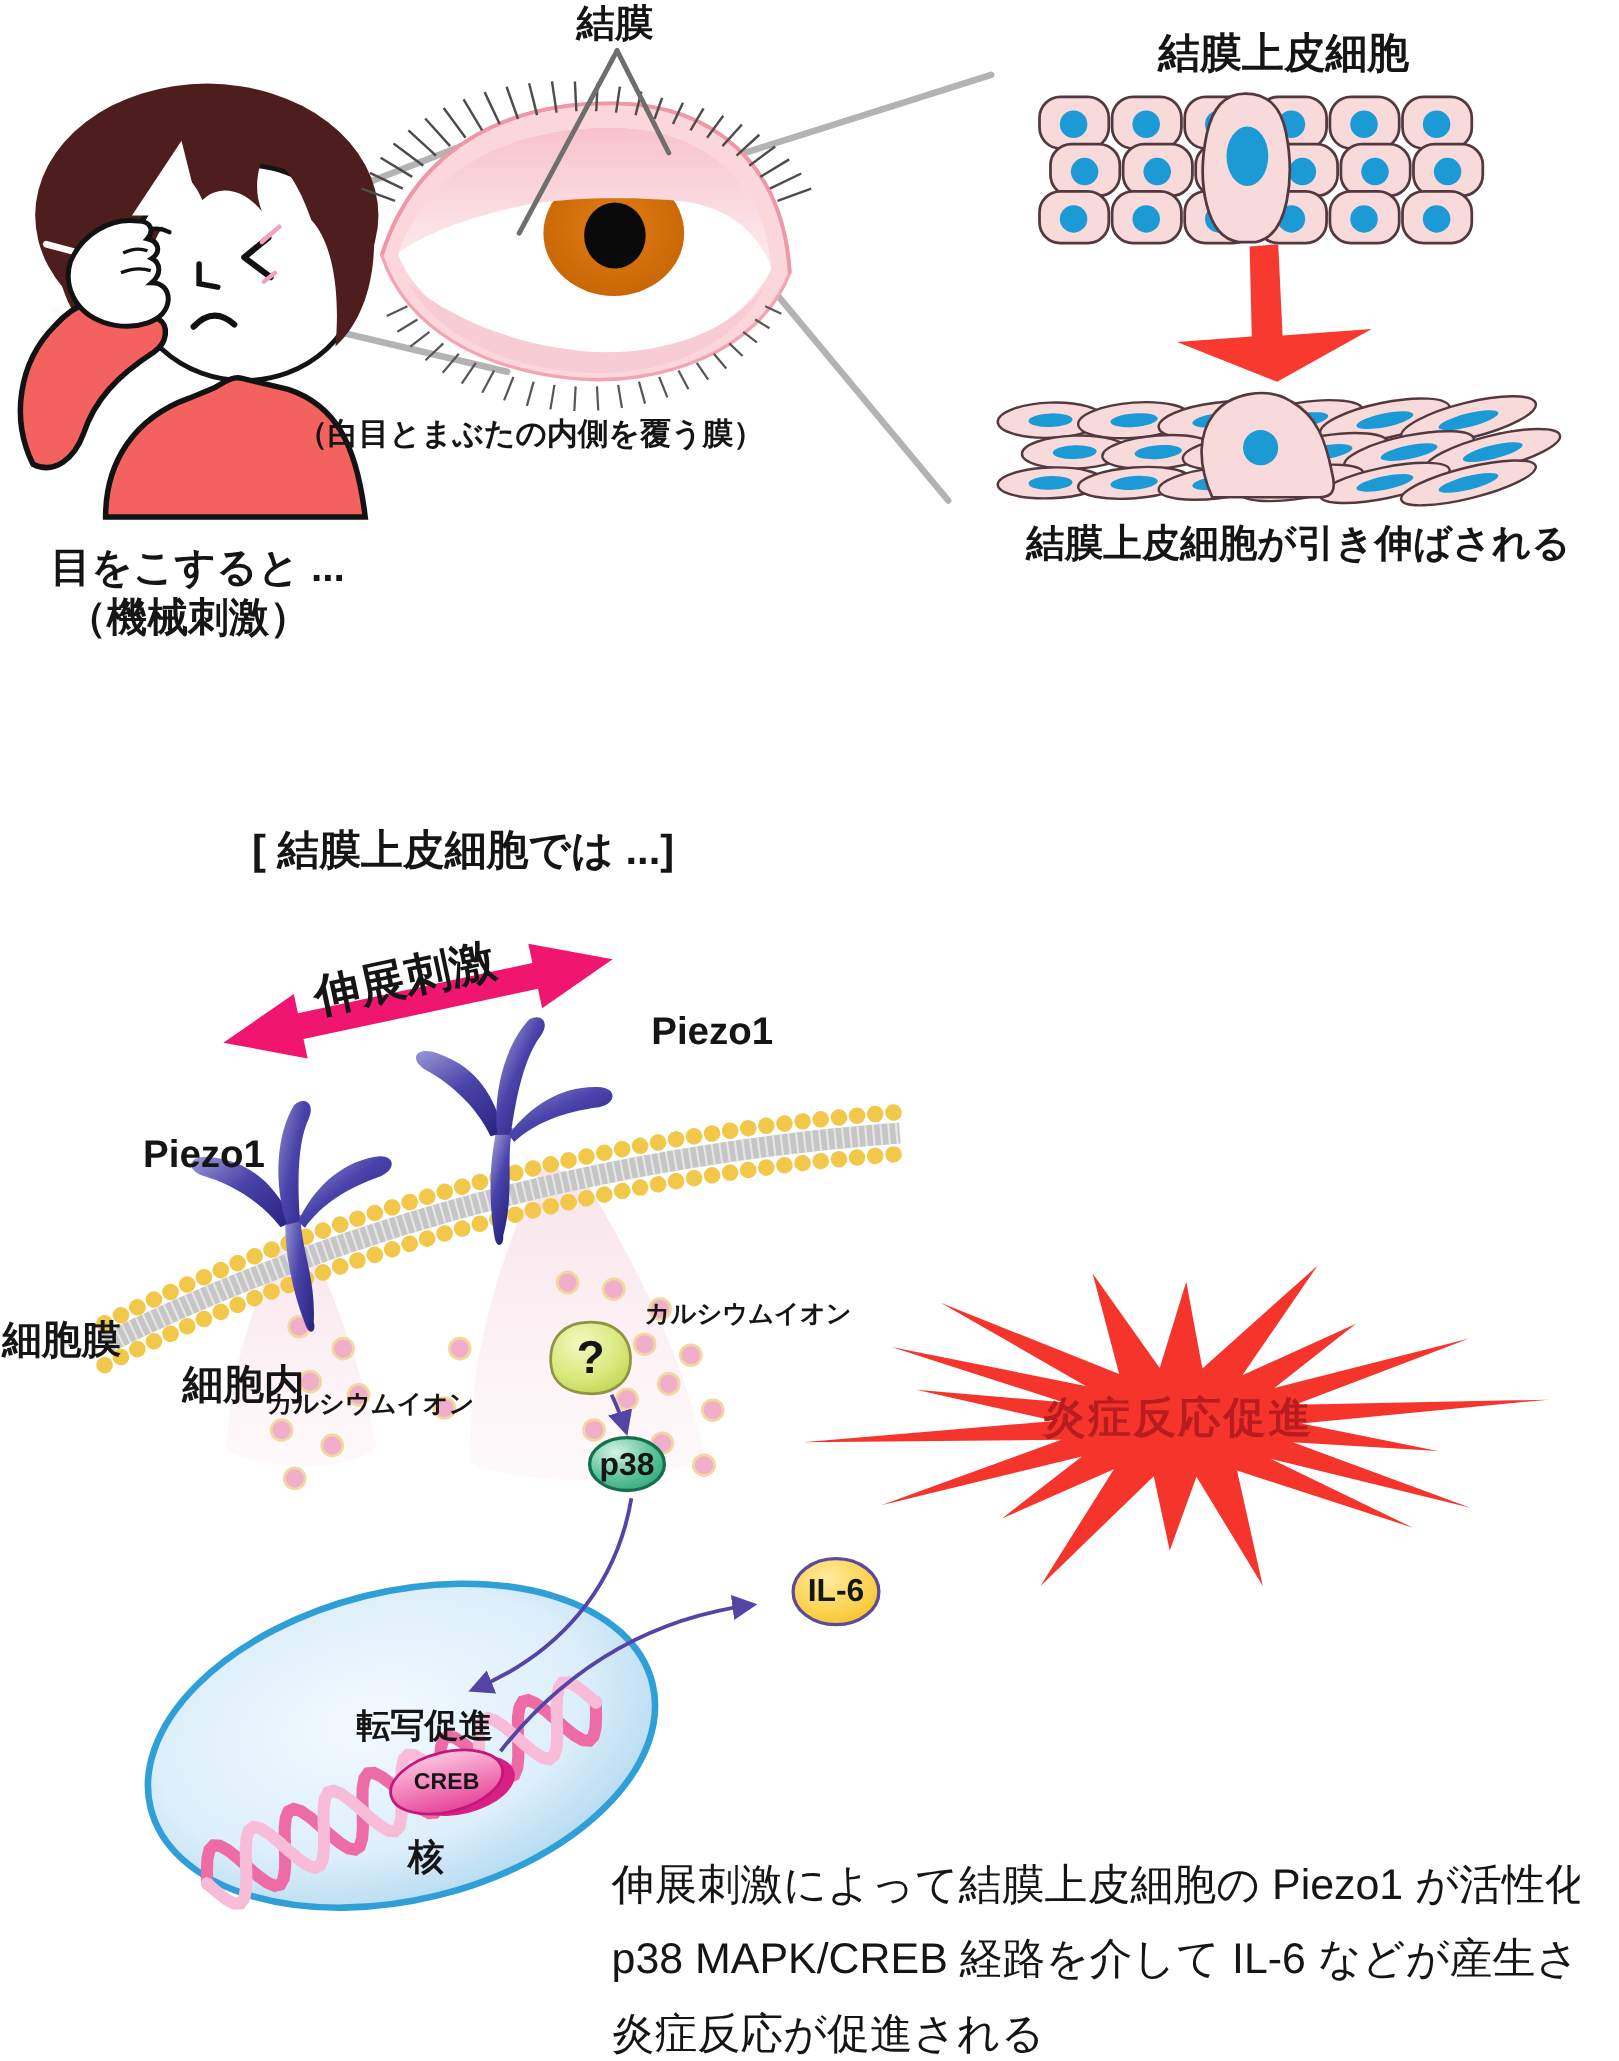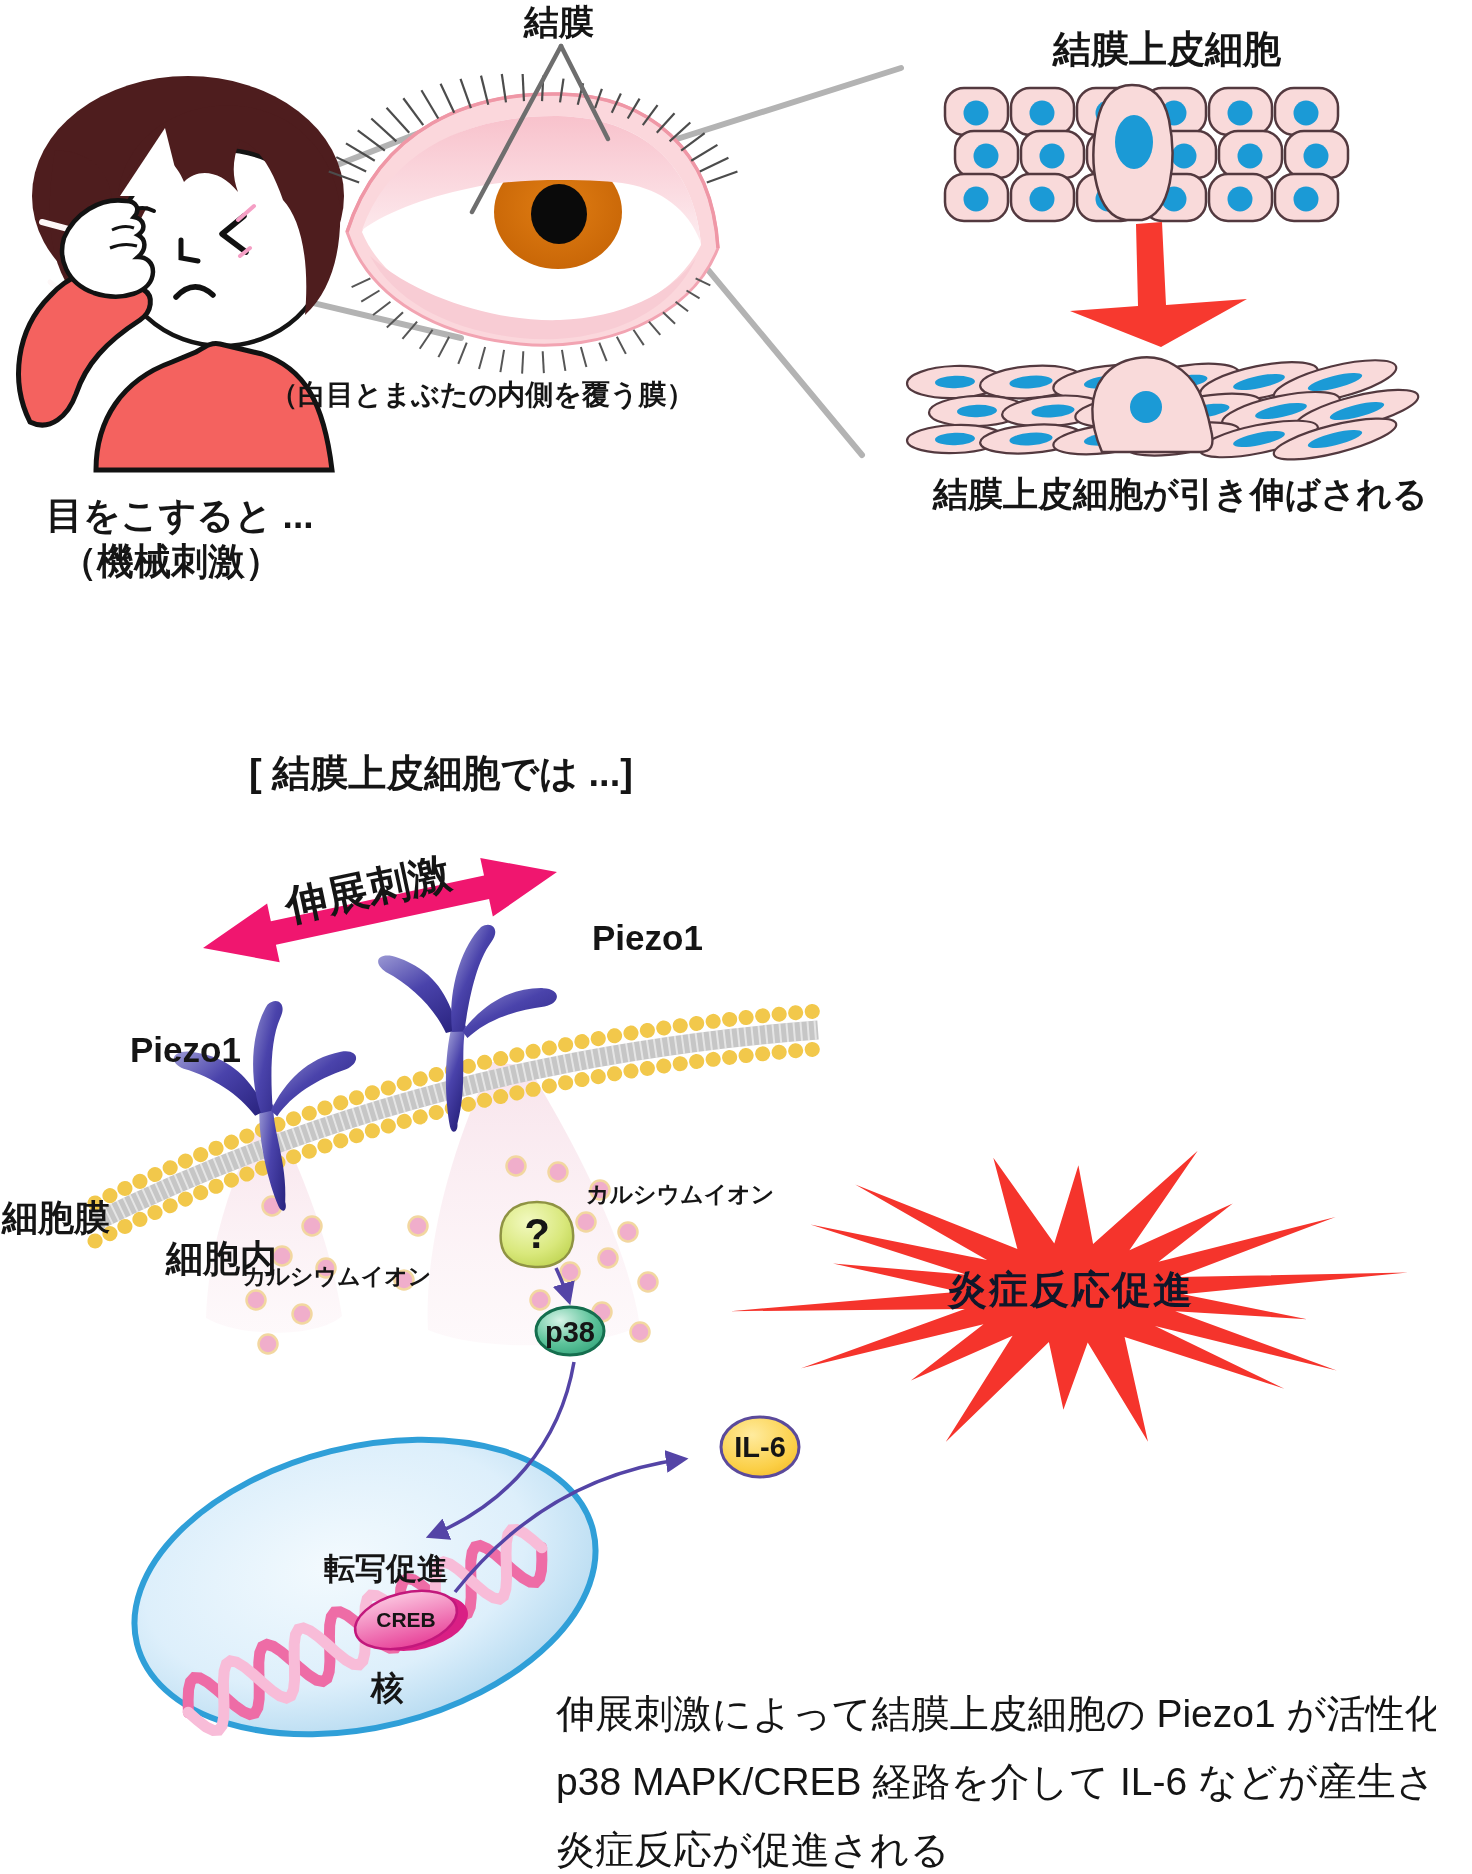--- a/index.html
+++ b/index.html
@@ -335,32 +335,32 @@
   </g>
 </svg>
 
 <div class="lbl w5" style="left:524px;top:2px;font-size:35px;">結膜</div>
 <div class="lbl w5" style="left:270px;top:379px;font-size:28px;">（白目とまぶたの内側を覆う膜）</div>
 <div class="lbl w5" style="left:46px;top:495px;font-size:37px;">目をこすると ...</div>
 <div class="lbl w5" style="left:60px;top:541px;font-size:37px;">（機械刺激）</div>
 <div class="lbl w5" style="left:1053px;top:28px;font-size:38px;">結膜上皮細胞</div>
 <div class="lbl w5" style="left:933px;top:474px;font-size:35px;">結膜上皮細胞が引き伸ばされる</div>
 
-<div class="lbl w5" style="left:249px;top:752px;font-size:38px;text-align:right;">[ 結膜上皮細胞では ...]</div>
+<div class="lbl w5" style="left:229px;top:752px;font-size:38px;text-align:right;">[ 結膜上皮細胞では ...]</div>
 <div class="lbl w7 center" style="left:368px;top:889px;font-size:42px;transform:translate(-50%,-50%) rotate(-12deg);">伸展刺激</div>
 <div class="lbl w7" style="left:130px;top:1030px;font-size:35px;">Piezo1</div>
 <div class="lbl w7" style="left:592px;top:918px;font-size:35px;">Piezo1</div>
 <div class="lbl w7" style="left:2px;top:1198px;font-size:36px;">細胞膜</div>
 <div class="lbl w7" style="left:166px;top:1238px;font-size:37px;">細胞内</div>
 <div class="lbl w7" style="left:243px;top:1264px;font-size:23px;">カルシウムイオン</div>
 <div class="lbl w7" style="left:586px;top:1182px;font-size:23px;">カルシウムイオン</div>
 <div class="lbl w7 center" style="left:537px;top:1234px;font-size:42px;">?</div>
 <div class="lbl w7 center" style="left:570px;top:1332px;font-size:29px;">p38</div>
 <div class="lbl w7 center" style="left:760px;top:1447px;font-size:29px;">IL-6</div>
-<div class="lbl w5 center" style="left:1071px;top:1290px;font-size:39px;color:#0f172a;letter-spacing:2px;">炎症反応促進</div>
+<div class="lbl w5 center" style="left:1071px;top:1290px;font-size:39px;color:#b91c1c;letter-spacing:2px;">炎症反応促進</div>
 <div class="lbl w7" style="left:276px;top:1552px;font-size:31px;padding-left:48px;">転写促進</div>
 <div class="lbl w7 center" style="left:406px;top:1620px;font-size:21px;">CREB</div>
 <div class="lbl w7" style="left:371px;top:1670px;font-size:33px;">核</div>
 
 <div class="lbl" style="left:556px;top:1692px;font-size:39px;">伸展刺激によって結膜上皮細胞の Piezo1 が活性化し、</div>
 <div class="lbl" style="left:556px;top:1760px;font-size:39px;">p38 MAPK/CREB 経路を介して IL-6 などが産生され、</div>
 <div class="lbl" style="left:556px;top:1828px;font-size:39px;">炎症反応が促進される</div>
 
 </div>
 

